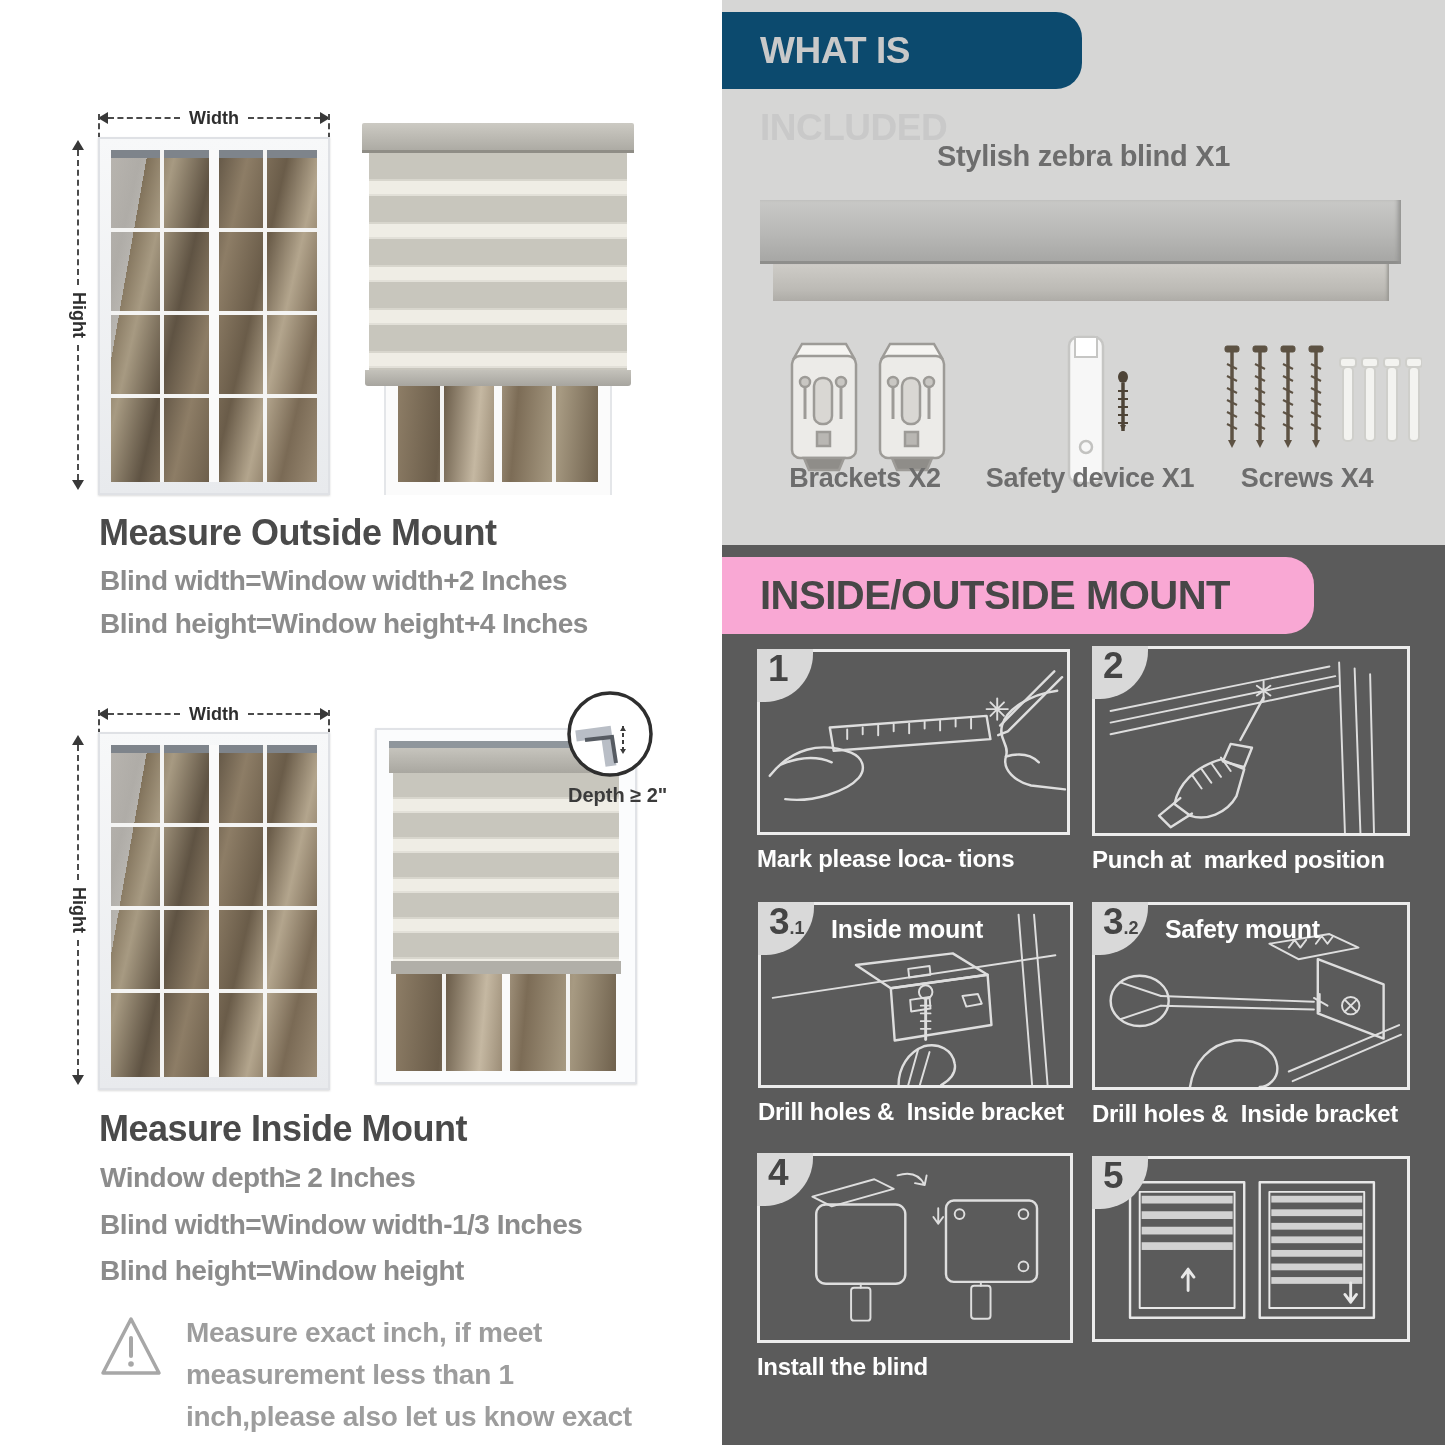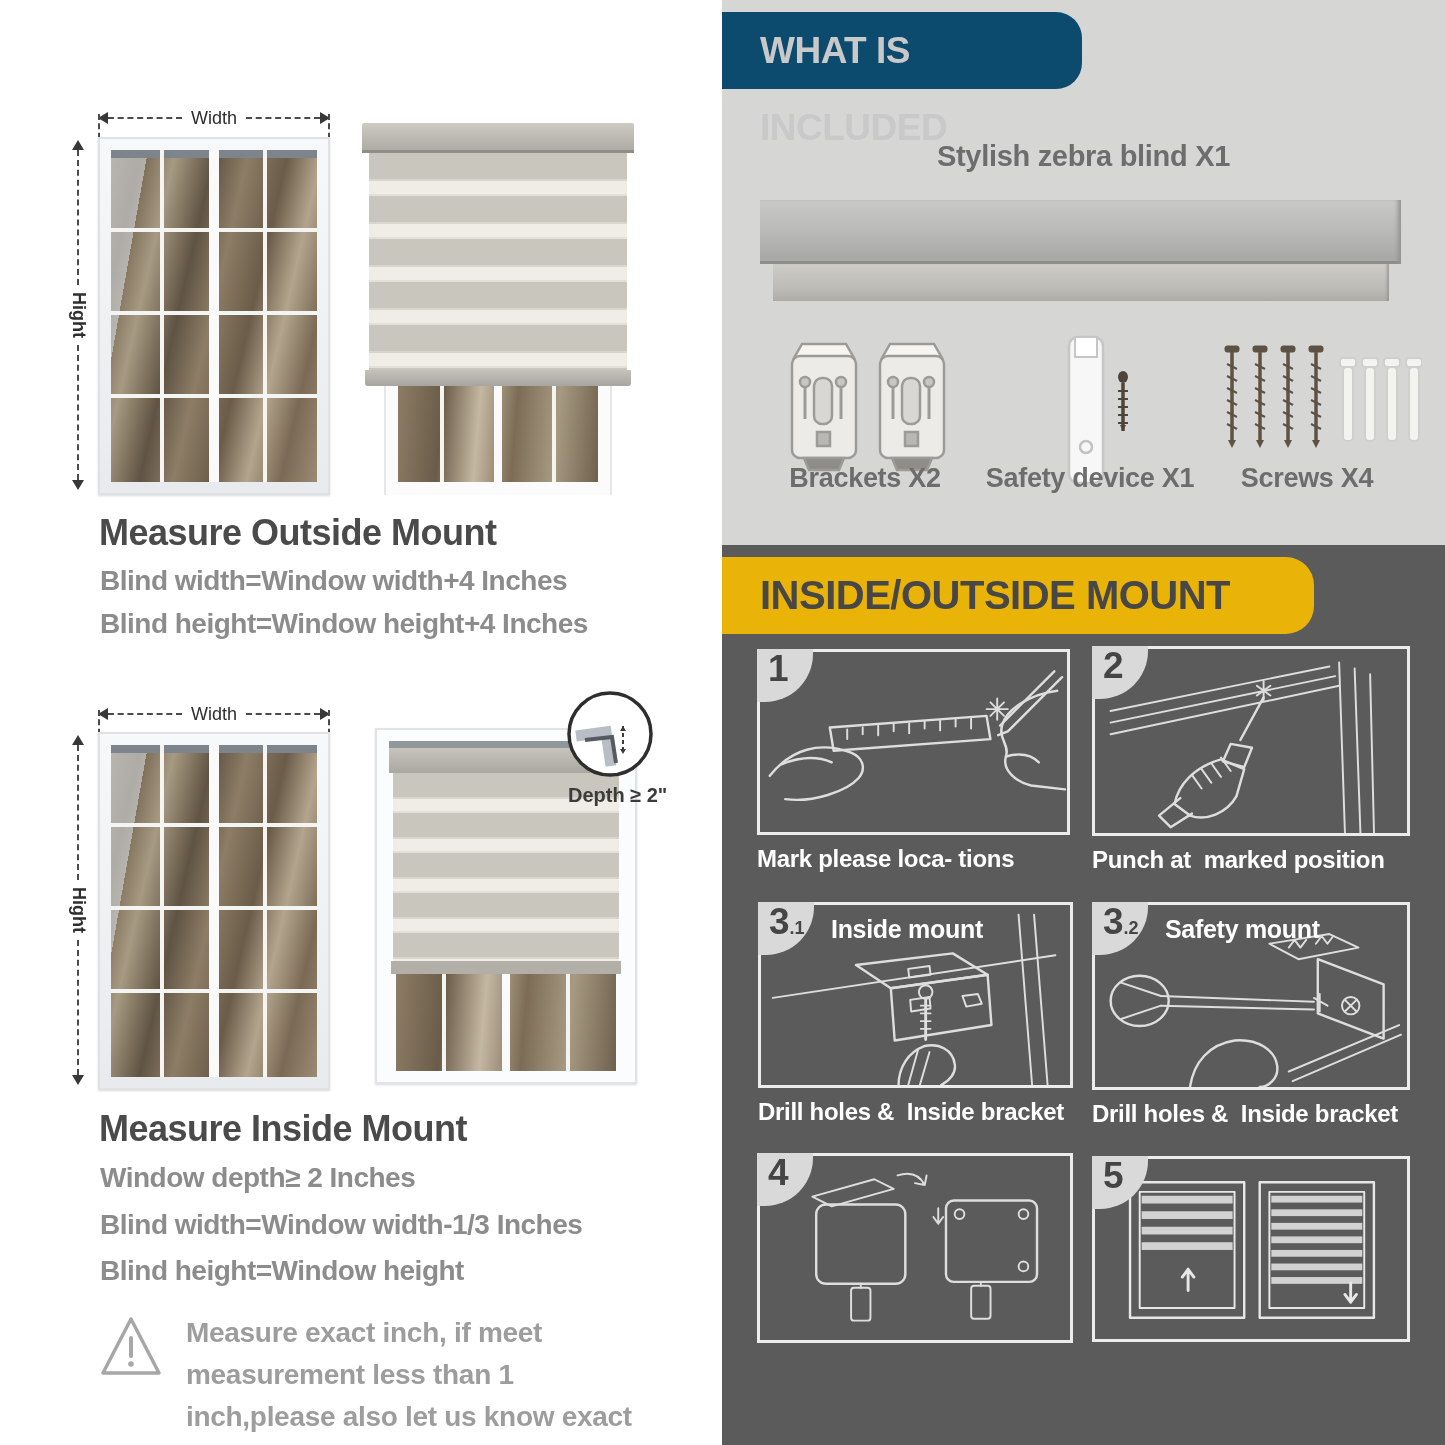--- a/index.html
+++ b/index.html
@@ -54,21 +54,21 @@
   .b2-photo{position:relative;margin:0 7px;height:97px;
       background:linear-gradient(95deg,#8d7d66 0%,#6a5c49 22%,#c5b8a2 40%,#7c6c56 58%,#a79a82 78%,#6f614d 100%);}
 
   
   .warrow{position:absolute;display:flex;align-items:center;height:16px;}
   .warrow::before,.warrow::after{content:"";position:absolute;top:4px;height:34px;border-left:2px dashed #4a4a4a;}
   .warrow::before{left:0;} .warrow::after{right:0;}
   .ah-l{width:0;height:0;border-right:10px solid #383838;border-top:6px solid transparent;border-bottom:6px solid transparent;}
   .ah-r{width:0;height:0;border-left:10px solid #383838;border-top:6px solid transparent;border-bottom:6px solid transparent;}
   .hdash{flex:1;height:0;border-top:2px dashed #4a4a4a;}
-  .dim-label{padding:0 9px;font-weight:normal;font-size:18px;color:#2e2e2e;white-space:nowrap;}
+  .dim-label{padding:0 9px;font-weight:bold;font-size:18px;color:#2e2e2e;white-space:nowrap;}
   .harrow{position:absolute;display:flex;flex-direction:column;align-items:center;width:16px;}
   .av-u{width:0;height:0;border-bottom:10px solid #383838;border-left:6px solid transparent;border-right:6px solid transparent;}
   .av-d{width:0;height:0;border-top:10px solid #383838;border-left:6px solid transparent;border-right:6px solid transparent;}
   .vdash{flex:1;width:0;border-left:2px dashed #4a4a4a;}
   .vlabel{writing-mode:vertical-rl;font-weight:bold;font-size:18px;color:#2e2e2e;padding:7px 0;}
 
   .depth-circle{position:absolute;left:566px;top:690px;width:88px;height:88px;}
   .depth-label{position:absolute;left:568px;top:784px;font-weight:bold;font-size:20px;color:#3b3b3b;}
 
   .warn-wrap{position:absolute;left:98px;top:1312px;display:flex;}
@@ -83,21 +83,21 @@
       font-weight:bold;font-size:29px;letter-spacing:-0.3px;}
   .headrail{position:absolute;left:760px;top:200px;width:641px;height:64px;
       background:linear-gradient(180deg,#c9c9c7 0%,#b7b7b5 55%,#a5a5a3 100%);
       box-shadow:inset -5px 0 4px -2px #939391, inset 0 -3px 0 #8e8e8c;}
   .bottomrail{position:absolute;left:773px;top:264px;width:616px;height:37px;
       background:linear-gradient(180deg,#ceccc7 0%,#bcbab5 70%,#aeaca7 100%);
       box-shadow:inset -4px 0 3px -2px #9a9894;}
   .comp-label{position:absolute;color:#6d6d6d;font-weight:bold;font-size:27px;letter-spacing:-0.3px;text-align:center;}
 
   .panel-dark{position:absolute;left:722px;top:545px;width:723px;height:900px;background:#5b5b5b;}
-  .mount-pill{position:absolute;left:722px;top:557px;width:592px;height:77px;background:#eab308;
+  .mount-pill{position:absolute;left:722px;top:557px;width:592px;height:77px;background:#f9a8d4;
       border-radius:0 28px 28px 0;color:#474747;font-weight:bold;font-size:40px;line-height:77px;
       padding-left:38px;box-sizing:border-box;letter-spacing:-0.5px;}
 
   .step{position:absolute;}
   .step-box{position:relative;border:3px solid #ececec;box-sizing:border-box;}
   .badge{position:absolute;top:-3px;left:-3px;width:56px;height:53px;background:#d9d9d9;
       border-radius:0 0 48px 0;display:flex;align-items:flex-start;padding:1px 0 0 11px;box-sizing:border-box;}
   .badge-num{font-size:37px;font-weight:bold;color:#454545;line-height:1.05;}
   .badge-sub{font-size:18px;font-weight:bold;color:#454545;margin-top:15px;}
   .inline-label{position:absolute;top:10px;left:70px;color:#fff;font-weight:bold;font-size:25px;letter-spacing:-0.3px;}
@@ -137,21 +137,21 @@
     <div class="b1-fabric"></div>
     <div class="b1-rail"></div>
     <div class="b1-window">
       <div class="b1-photo">
           <div class="b1-mull"></div>
         </div>
     </div>
   </div>
 
   <div class="sec-title" style="left:99px;top:512px;">Measure Outside Mount</div>
-  <div class="formula" style="left:100px;top:565px;">Blind width=Window width+4 Inches</div>
+  <div class="formula" style="left:100px;top:565px;">Blind width=Window width+2 Inches</div>
   <div class="formula" style="left:100px;top:608px;">Blind height=Window height+4 Inches</div>
 
   <div class="warrow" style="left:98px;top:706px;width:232px;">
     <div class="ah-l"></div>
     <div class="hdash"></div>
     <div class="dim-label">Width</div>
     <div class="hdash"></div>
     <div class="ah-r"></div>
   </div>
 
@@ -395,20 +395,21 @@
         <circle cx="270" cy="60" r="5" stroke-width="2"></circle>
         <circle cx="270" cy="114" r="5" stroke-width="2"></circle>
         <path d="M182,54 v16 M182,70 l-5,-7 M182,70 l5,-7" stroke-width="2"></path>
         <path d="M226,130 v4" stroke-width="2"></path>
         <rect x="216" y="134" width="20" height="34" rx="3" stroke-width="2"></rect>
       </svg>
       <div class="badge">
           <span class="badge-num">4</span>
         </div>
     </div>
+    <div class="step-caption">Install the blind</div>
   </div>
 
   <div class="step" style="left:1092px;top:1156px;width:318px;">
     <div class="step-box" style="height:186px;">
       <svg viewBox="0 0 318 186" fill="none" stroke="#e8e8e8" stroke-width="2.5" stroke-linecap="round" stroke-linejoin="round">
         <rect x="34" y="24" width="118" height="140"></rect>
         <rect x="44" y="34" width="98" height="120" stroke-width="2"></rect>
         <g fill="#d2d2d2" stroke="none">
           <rect x="46" y="38" width="94" height="8"></rect>
             <rect x="46" y="54" width="94" height="8"></rect>

